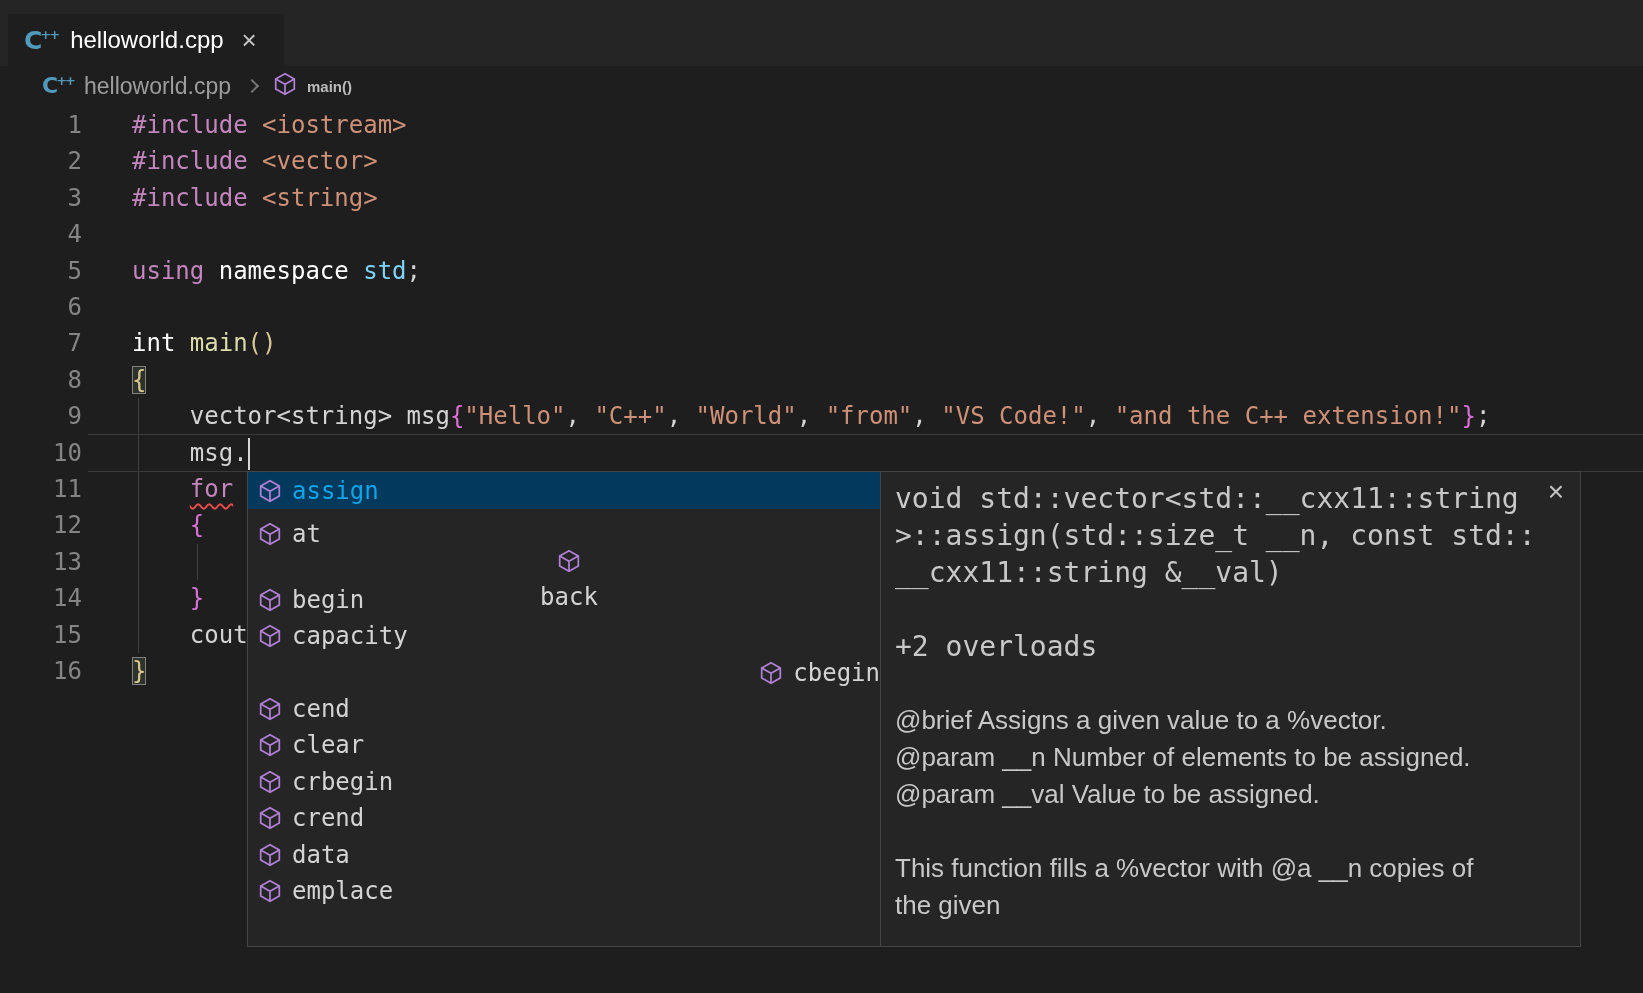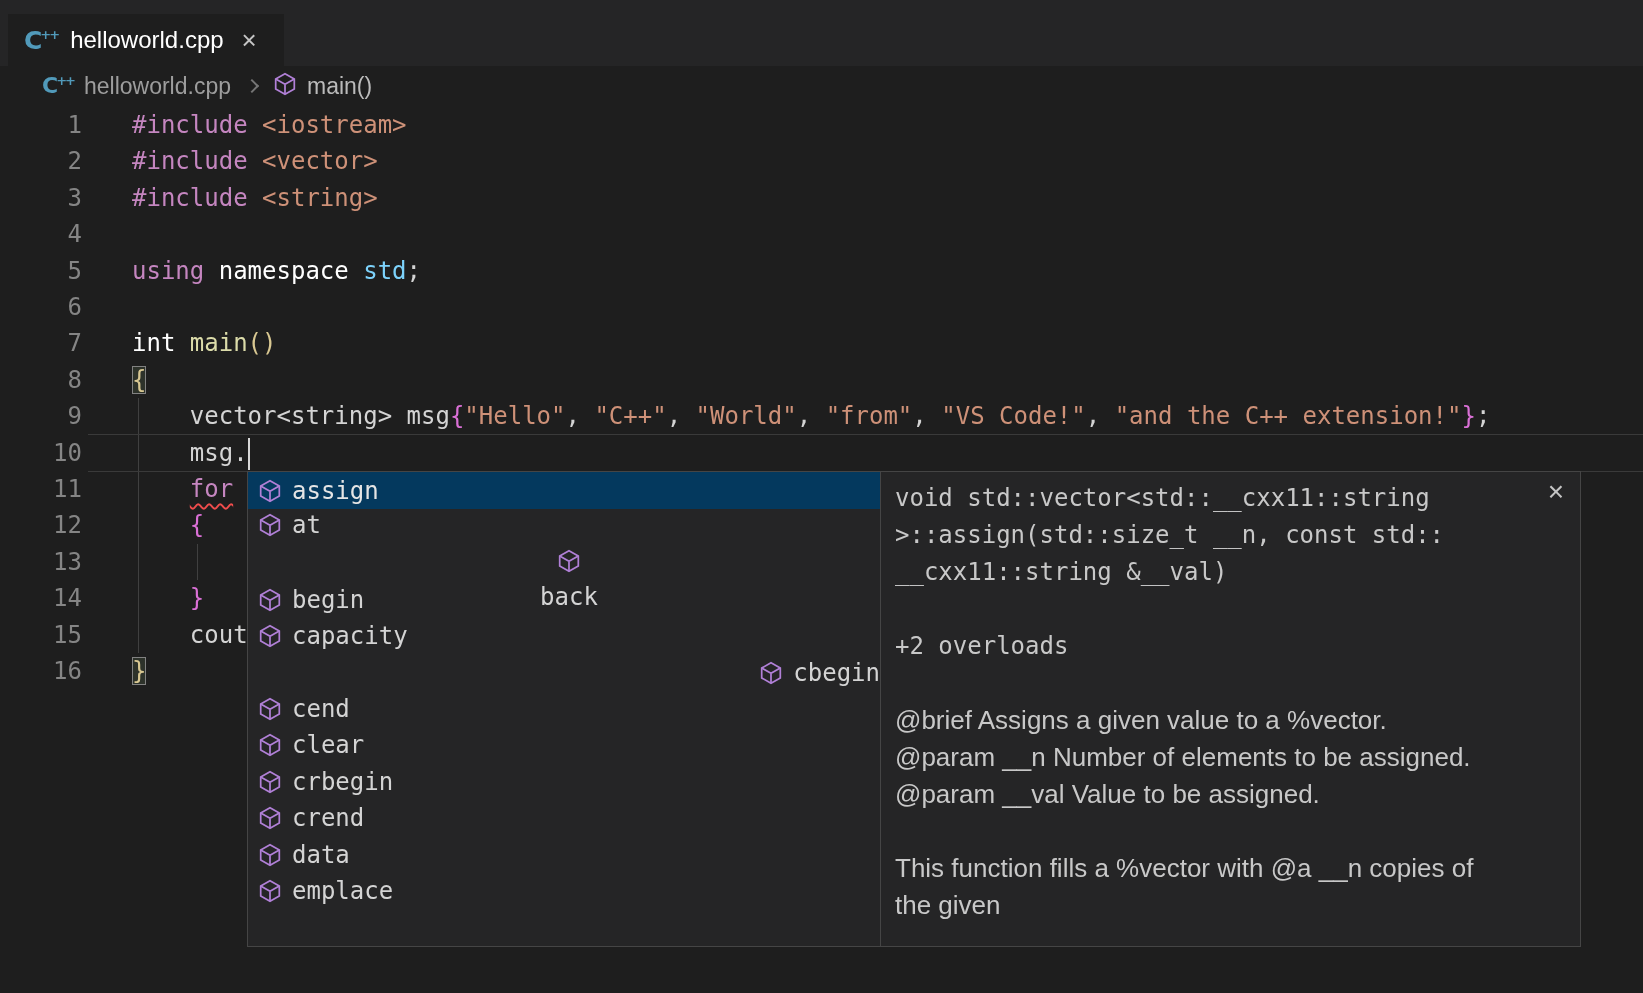--- a/index.html
+++ b/index.html
@@ -15,21 +15,21 @@
   .tab-close { color:#c5c5c5; font-size:26px; line-height:26px; margin-left:6px; }
 
   .cpp-icon { color:#519aba; font-weight:bold; font-size:25px; font-family:"DejaVu Sans", sans-serif;
               display:inline-block; line-height:1; letter-spacing:-1px; }
   .cpp-icon .pp { font-size:13px; vertical-align:super; letter-spacing:-2px; margin-left:-1px; }
 
   
   .breadcrumb { position:absolute; left:0; top:66px; width:1643px; height:40px;
                 display:flex; align-items:center; gap:10px; padding-left:42px; }
   .bc-file { color:#9d9d9d; font-size:23px; }
-  .bc-symbol { color:#bbbbbb; font-size:23px; }
+  .bc-symbol { color:#bbbbbb; font-size:15px;font-weight:bold; }
   .chev { display:inline-block; width:10px; height:10px; border-top:2px solid #767676;
           border-right:2px solid #767676; transform:rotate(45deg); margin:0 6px; }
   .cube { display:inline-block; }
 
   
   .editor { position:absolute; left:0; top:106px; width:1643px; height:887px; }
   .line { position:absolute; left:0; width:1643px; height:37px; line-height:37px;
           font-family:"DejaVu Sans Mono", monospace; font-size:24px; white-space:pre; }
   .ln { position:absolute; left:0; width:82px; text-align:right; color:#858585; }
   .code { position:absolute; left:132px; }
@@ -49,27 +49,27 @@
               border-top:1px solid #3a3a3a; border-bottom:1px solid #3a3a3a; }
   .cursor { position:absolute; width:2px; height:32px; background:#d8d8d8; }
 
   
   .suggest { position:absolute; left:247px; top:471px; width:1334px; height:476px;
              background:#252526; border:1px solid #454545; display:flex; z-index:10; }
   .slist { position:relative; width:632px; height:100%; overflow:hidden; }
   .srow { position:absolute; left:0; width:632px; height:37px; display:flex; align-items:center;
           gap:10px; padding-left:10px; cursor:pointer;
           font-family:"DejaVu Sans Mono", monospace; font-size:24px; color:#d4d4d4; }
-  .srow.sel { background:#04395E; color:#e5e5e5; }
+  .srow.sel { background:#04395E; color:#0ea5e9; }
   .srow .cube { flex:0 0 auto; }
 
   .sdocs { position:relative; flex:1; border-left:1px solid #454545; background:#252526;
            padding:8px 0 0 14px; overflow:hidden; }
   .dline { height:37px; line-height:37px; white-space:pre; color:#c8c8c8; }
-  .dline.mono { font-family:"DejaVu Sans Mono", monospace; font-size:24px; }
+  .dline.mono { font-family:"DejaVu Sans Mono", monospace; font-size:28px; }
   .dline.sans { font-family:"Liberation Sans", sans-serif; font-size:26px; }
   .docs-close { position:absolute; top:6px; right:16px; color:#c5c5c5; font-size:28px;
                 line-height:28px; cursor:pointer; }
 </style>
 </head>
 <body>
 
 <div id="stage">
 
   <div class="tabbar">
@@ -117,21 +117,21 @@
 
   <div class="suggest">
     <div class="slist" id="slist">
         <div class="srow sel" style="top: 0px;">
           <svg class="cube" width="24" height="24" viewBox="0 0 16 16">
     <path d="M8 1.2 L14.2 4.7 V11.3 L8 14.8 L1.8 11.3 V4.7 Z" fill="none" stroke="#B180D7" stroke-width="1.15"></path>
     <path d="M1.8 4.7 L8 8.2 L14.2 4.7 M8 8.2 V14.8" fill="none" stroke="#B180D7" stroke-width="1.15"></path>
   </svg>
           <span>assign</span>
         </div>
-        <div class="srow" style="top: 34px;">
+        <div class="srow" style="top: 43px;">
           <svg class="cube" width="24" height="24" viewBox="0 0 16 16">
     <path d="M8 1.2 L14.2 4.7 V11.3 L8 14.8 L1.8 11.3 V4.7 Z" fill="none" stroke="#B180D7" stroke-width="1.15"></path>
     <path d="M1.8 4.7 L8 8.2 L14.2 4.7 M8 8.2 V14.8" fill="none" stroke="#B180D7" stroke-width="1.15"></path>
   </svg>
           <span>at</span>
         </div>
         <div class="srow" style="top: 77px; flex-direction: column;">
           <svg class="cube" width="24" height="24" viewBox="0 0 16 16">
     <path d="M8 1.2 L14.2 4.7 V11.3 L8 14.8 L1.8 11.3 V4.7 Z" fill="none" stroke="#B180D7" stroke-width="1.15"></path>
     <path d="M1.8 4.7 L8 8.2 L14.2 4.7 M8 8.2 V14.8" fill="none" stroke="#B180D7" stroke-width="1.15"></path>

